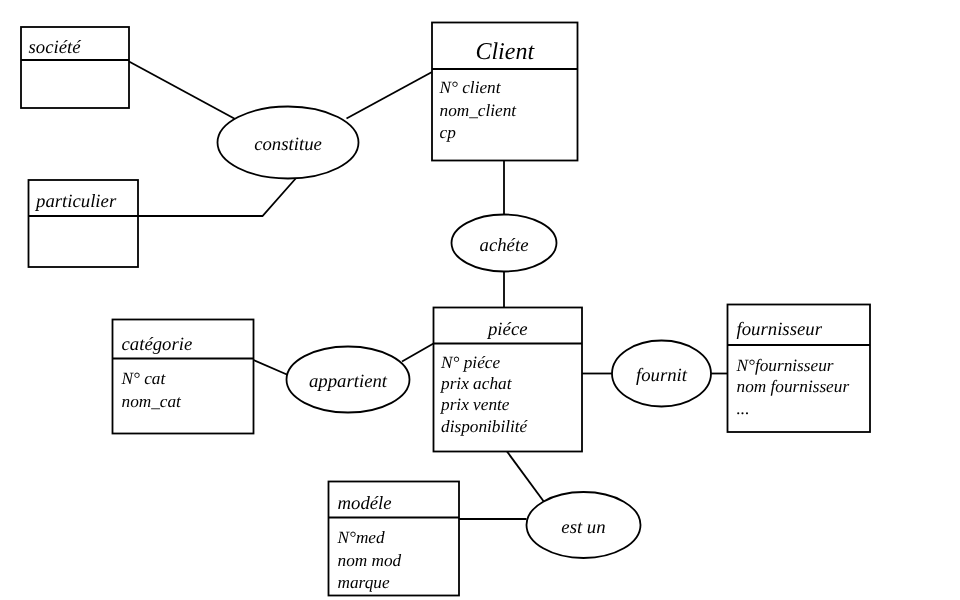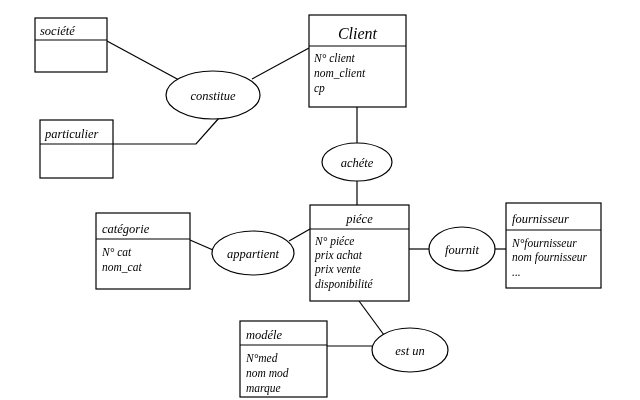--- a/index.html
+++ b/index.html
@@ -11,21 +11,20 @@
     width: 640px;
     height: 400px;
     overflow: hidden;
     font-family: "Liberation Serif", "DejaVu Serif", serif;
   }
   #diagram-root {
     position: relative;
     width: 591px;
     height: 400px;
     background: #ffffff;
-    margin-left: 21px;
   }
   svg.er-canvas {
     position: absolute;
     top: 0;
     left: 0;
     width: 640px;
     height: 400px;
   }
   .shape-stroke {
     fill: #ffffff;

